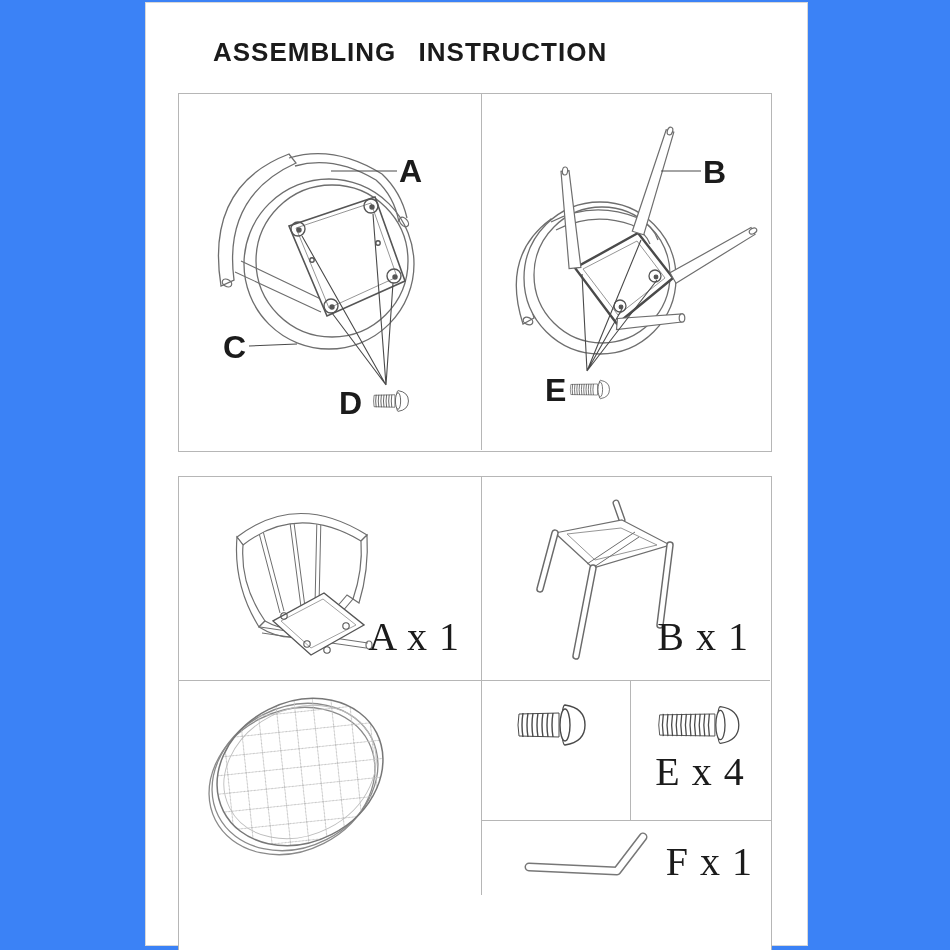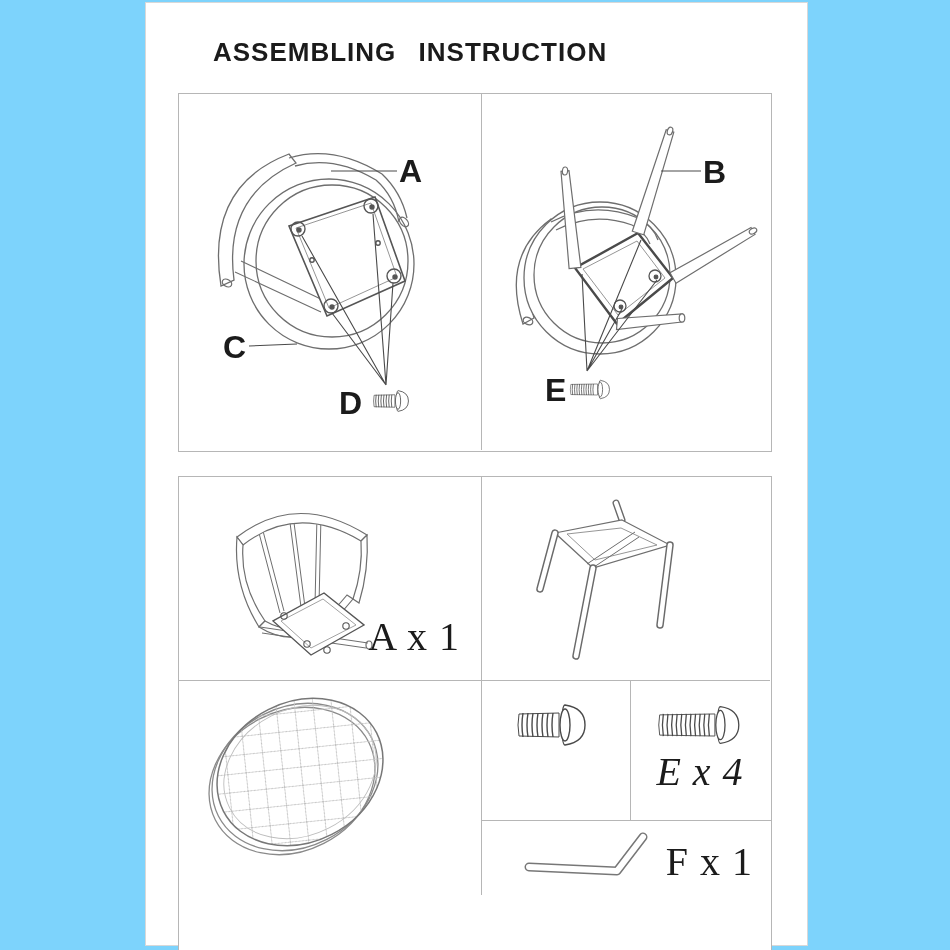--- a/index.html
+++ b/index.html
@@ -1,18 +1,18 @@
 <!DOCTYPE html>
 <html><head>
 <meta charset="utf-8">
 <style>
   * { margin:0; padding:0; box-sizing:border-box; }
   html,body { background:#ffffff; }
   #stage {
-    position:relative; width:950px; height:950px; background:#7dd3fc;
+    position:relative; width:950px; height:950px; background:#3b82f6;
     font-family:"Liberation Sans", sans-serif; overflow:hidden;
   }
   .page {
     position:absolute; left:145px; top:2px; width:663px; height:944px;
     background:#ffffff; border:1px solid #d8d8d8;
   }
   .title {
     position:absolute; left:213px; top:38px;
     font-family:"Liberation Sans", sans-serif;
     font-weight:bold; font-size:26px; line-height:28px;
@@ -206,20 +206,21 @@
           <g>
             <path d="M 66 56 L 51 112" stroke="#6a6a6a" stroke-width="7.5" stroke-linecap="round"></path>
             <path d="M 66 56 L 51 112" stroke="#ffffff" stroke-width="4.6" stroke-linecap="round"></path>
             <path d="M 104 91 L 87 179" stroke="#6a6a6a" stroke-width="7.5" stroke-linecap="round"></path>
             <path d="M 104 91 L 87 179" stroke="#ffffff" stroke-width="4.6" stroke-linecap="round"></path>
             <path d="M 181 68 L 171 148" stroke="#6a6a6a" stroke-width="7.5" stroke-linecap="round"></path>
             <path d="M 181 68 L 171 148" stroke="#ffffff" stroke-width="4.6" stroke-linecap="round"></path>
           </g>
         </g>
       </svg>
+      <div class="part-label" style="right:22px; bottom:22px;">B x 1</div>
     </div>
 
     <div class="cell" style="left:0; top:204px; width:301px; height:217px;">
       <svg width="301" height="217" viewBox="0 0 301 217">
         <defs>
           <pattern id="quilt" width="26" height="26" patternUnits="userSpaceOnUse" patternTransform="rotate(-24)">
             <path d="M 0 0 L 26 26 M 26 0 L 0 26" stroke="#c2c2c2" stroke-width="1" fill="none"></path>
           </pattern>
         </defs>
         <g fill="none" stroke="#8a8a8a" stroke-width="1.3">
@@ -244,21 +245,21 @@
 
     <div class="cell" style="left:451px; top:204px; width:140px; height:139px;">
       <svg width="92" height="48" viewBox="0 0 100 52" style="position:absolute; left:26px; top:20px;">
         <g stroke="#4a4a4a" fill="none">
           <path d="M 4 15 Q 2 26 4 37 L 64 38 L 64 14 Z" fill="#ffffff"></path>
           <path d="M 8 14 q -2 12 0 24 M 13 14 q -2 12 0 24 M 18 14 q -2 12 0 24 M 23 14 q -2 12 0 24 M 28 14 q -2 12 0 24 M 33 14 q -2 12 0 24 M 38 14 q -2 12 0 24 M 43 14 q -2 12 0 24 M 48 14 q -2 12 0 24 M 53 14 q -2 12 0 24 M 58 14 q -2 12 0 24" stroke-width="1.4"></path>
           <path d="M 70 6 Q 90 9 90 26 Q 90 43 70 46 Q 67 46 67 26 Q 67 6 70 6 Z" fill="#ffffff" stroke-width="1.4"></path>
           <ellipse cx="70" cy="26" rx="5" ry="16" fill="#ffffff" stroke-width="1.4"></ellipse>
         </g>
       </svg>
-      <div class="part-label" style="left:50%; transform:translateX(-50%); bottom:28px;font-style:italic;">E x 4</div>
+      <div class="part-label" style="left:50%; transform:translateX(-50%); bottom:28px;">E x 4</div>
     </div>
 
     <div class="cell" style="left:302px; top:344px; width:290px; height:77px;">
       <svg width="140" height="58" viewBox="0 0 140 58" style="position:absolute; left:38px; top:4px;">
         <path d="M 10 42 L 98 46 L 124 12" stroke="#777777" stroke-width="9" stroke-linecap="round" stroke-linejoin="round" fill="none"></path>
         <path d="M 10 42 L 98 46 L 124 12" stroke="#ffffff" stroke-width="6" stroke-linecap="round" stroke-linejoin="round" fill="none"></path>
       </svg>
       <div class="part-label" style="right:18px; bottom:16px;margin-top:28px;">F x 1</div>
     </div>
   </div>

